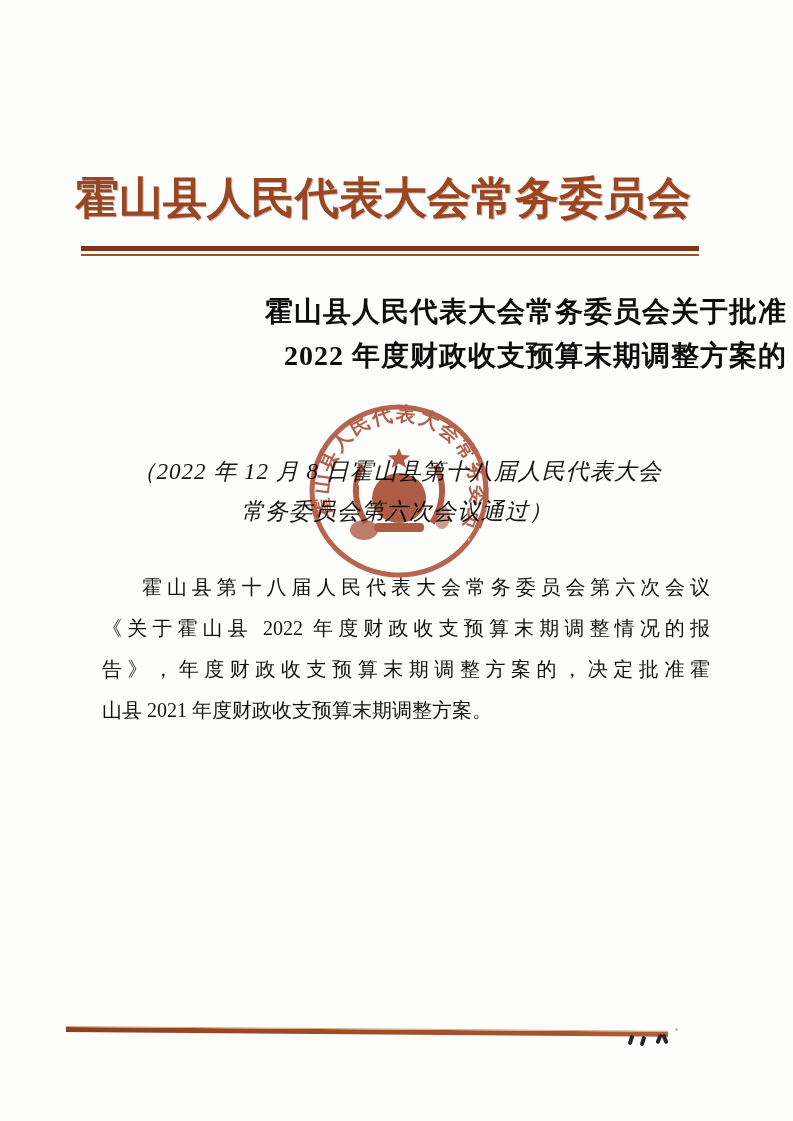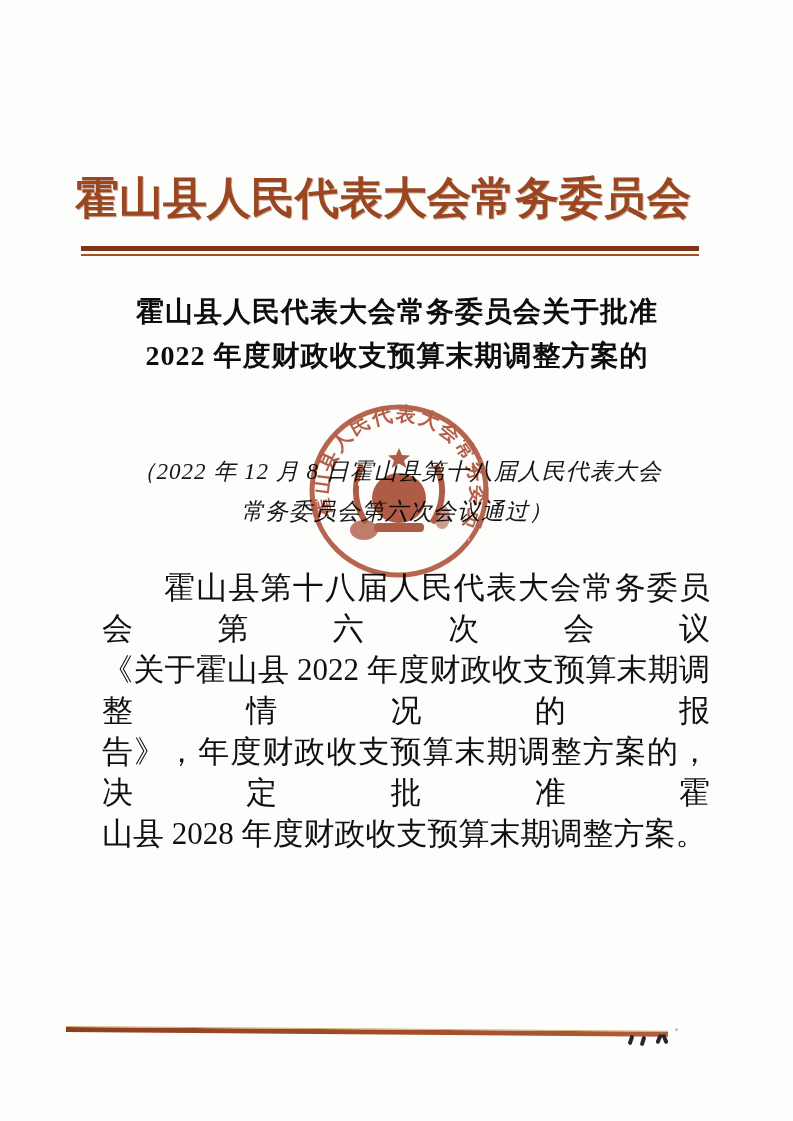--- a/index.html
+++ b/index.html
@@ -23,42 +23,42 @@
   .header-rule{
     position:absolute;left:74px;top:246px;width:618px;height:3px;
     border-top:5px solid var(--rule-red,#7e3418);
     border-bottom:2px solid #a35126;
     background:transparent;
   }
 
   
   .doc-title{
     position:absolute;top:290px;left:0;width:780px;
-    text-align:center;font-weight:bold;font-size:28px;line-height:44px;
+    text-align:right;font-weight:bold;font-size:28px;line-height:44px;
     color:#0d0d0d;letter-spacing:1px;white-space:nowrap;
   }
 
   
   .meeting-note{
     position:absolute;top:452px;left:0;width:780px;
     text-align:center;font-size:23px;line-height:40px;
     font-style:italic;color:#151515;letter-spacing:1px;white-space:nowrap;
   }
 
   
   .stamp{
     position:absolute;left:295px;top:399px;width:194px;height:184px;
     mix-blend-mode:multiply;opacity:.9;pointer-events:none;z-index:6;
   }
   .stamp svg{width:100%;height:100%;display:block;}
 
   
   .body-text{
     position:absolute;left:95px;top:567px;width:608px;
-    font-size:31px;line-height:41px;color:#101010;
+    font-size:20px;line-height:41px;color:#101010;
   }
   .body-text .line{white-space:nowrap;}
   .body-text .j{text-align:justify;text-align-last:justify;white-space:normal;}
   .body-text .first{text-indent:2em;}
 
   
   .footer-rule{
     position:absolute;left:59px;top:1026px;width:602px;height:5px;
     background:linear-gradient(90deg,#8d3f1f 0%,#a14a27 45%,#a85430 80%,#b06038 100%);
     border-top:1px solid #d3af7e;
@@ -122,21 +122,21 @@
           <ellipse cx="140" cy="118" rx="8" ry="12" opacity="0.6"></ellipse>
         </g>
       </g>
     </svg>
   </div>
 
   <div class="body-text">
     <div class="line j first">霍山县第十八届人民代表大会常务委员会第六次会议</div>
     <div class="line j">《关于霍山县 2022 年度财政收支预算末期调整情况的报</div>
     <div class="line j">告》，年度财政收支预算末期调整方案的，决定批准霍</div>
-    <div class="line">山县 2028 年度财政收支预算末期调整方案。</div>
+    <div class="line">山县 2021 年度财政收支预算末期调整方案。</div>
   </div>
 
   <div class="footer-rule"></div>
   <div class="tick t1"></div>
   <div class="tick t2"></div>
   <div class="tick t3"></div>
   <div class="tick t4"></div>
   <div class="speck"></div>
 
 </div>

